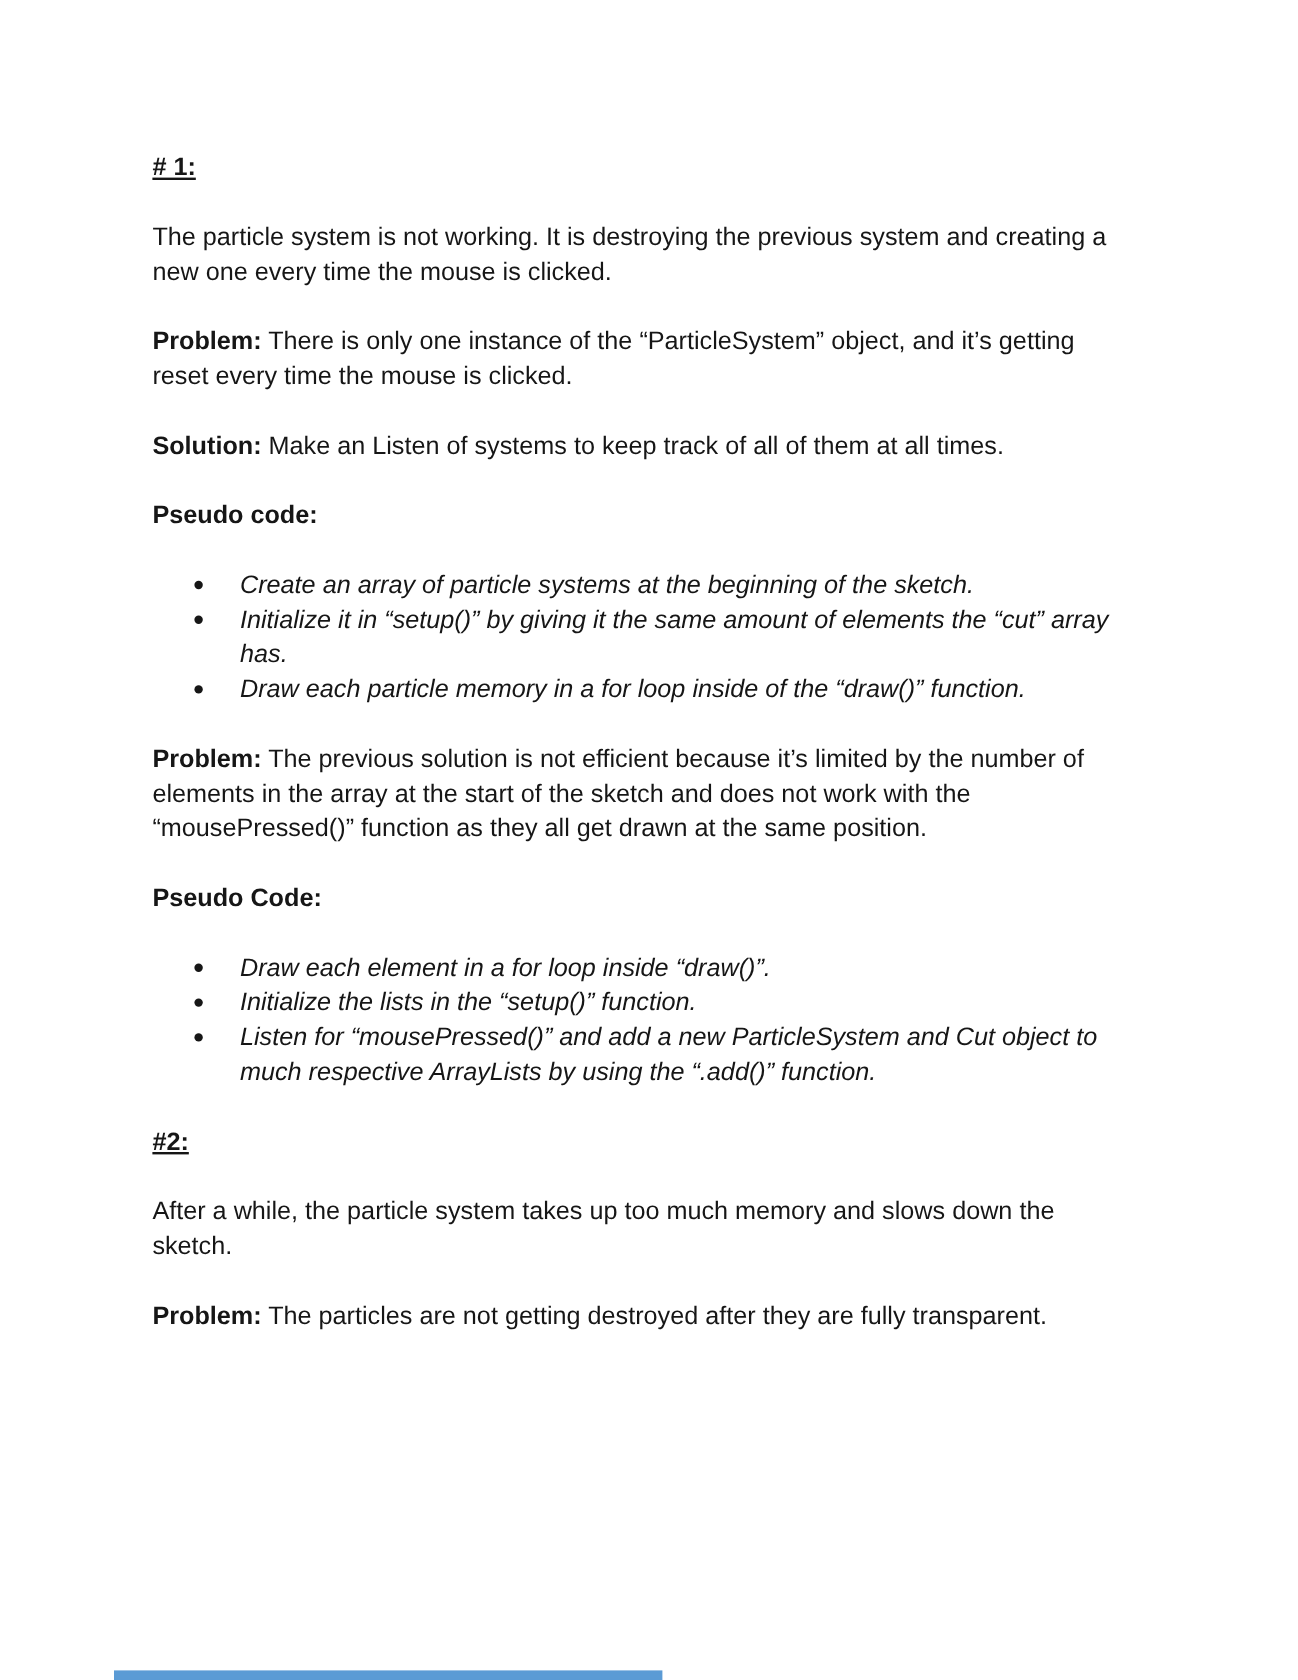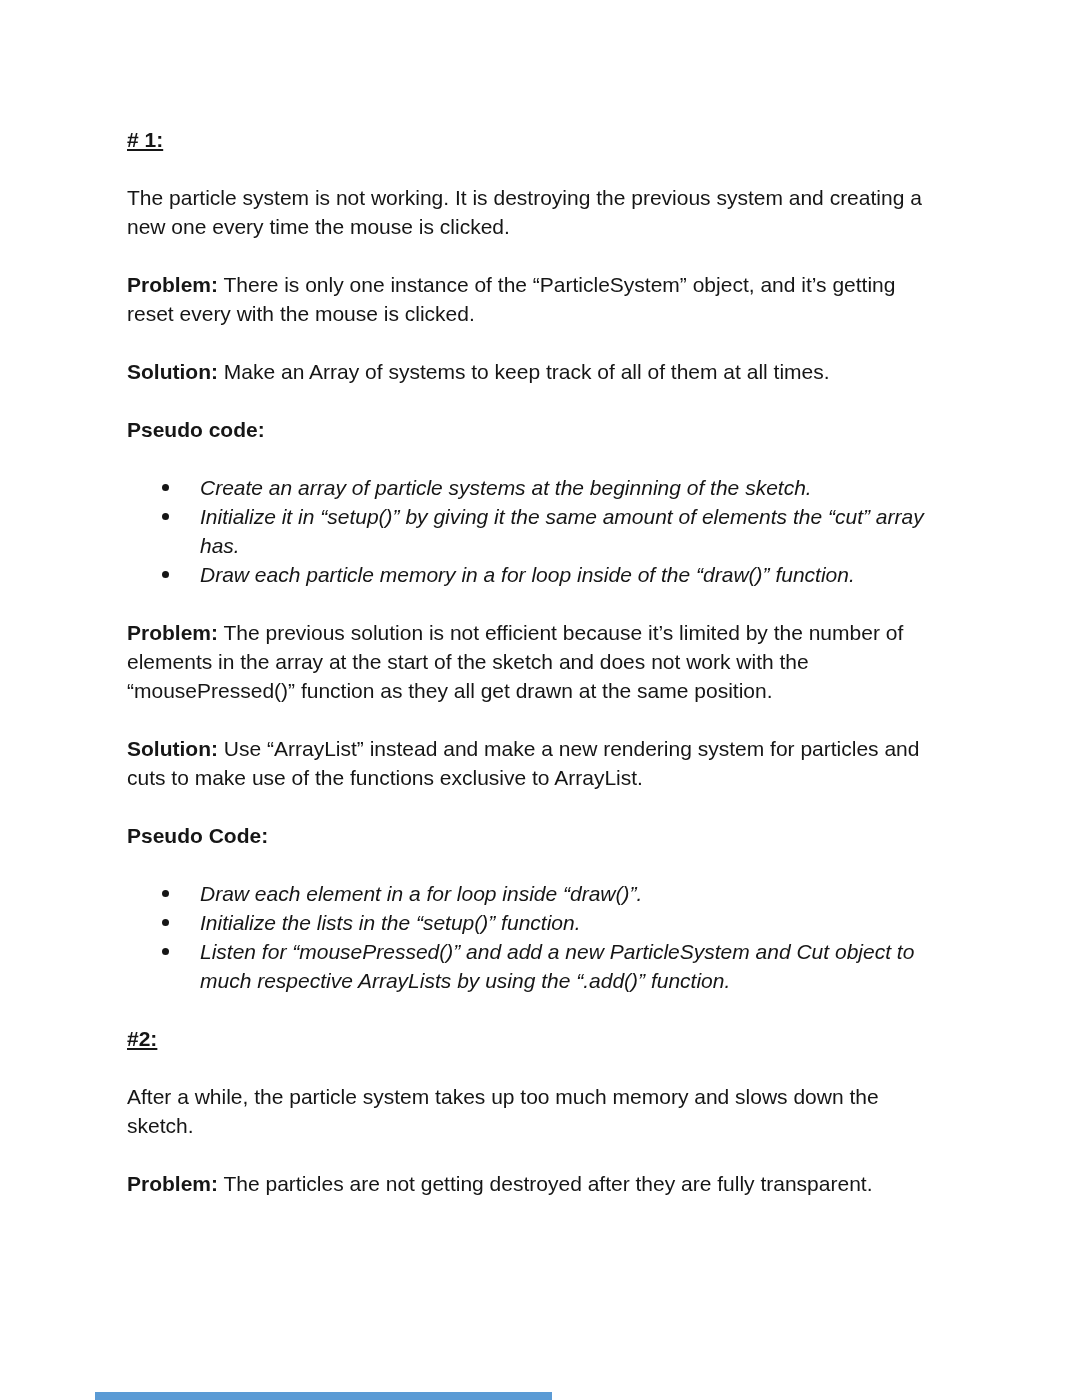--- a/index.html
+++ b/index.html
@@ -60,30 +60,29 @@
     height: 8px;
   }
 </style>
 </head>
 <body>
 
 <main class="page" style="color: rgb(22, 22, 22); background: rgb(255, 255, 255);">
   <article id="doc">
       <h2 class="doc-heading doc-block"># 1:</h2>
       <p class="doc-paragraph doc-block"><span>The particle system is not working. It is destroying the previous system and creating a new one every time the mouse is clicked.</span></p>
-      <p class="doc-paragraph doc-block"><strong>Problem:</strong><span> There is only one instance of the “ParticleSystem” object, and it’s getting reset every with the mouse is clicked.</span></p>
-      <p class="doc-paragraph doc-block"><strong>Solution:</strong><span> Make an Array of systems to keep track of all of them at all times.</span></p>
+      <p class="doc-paragraph doc-block"><strong>Problem:</strong><span> There is only one instance of the “ParticleSystem” object, and it’s getting reset every time the mouse is clicked.</span></p>
+      <p class="doc-paragraph doc-block"><strong>Solution:</strong><span> Make an Listen of systems to keep track of all of them at all times.</span></p>
       <p class="doc-paragraph doc-block"><strong>Pseudo code:</strong></p>
       <ul class="doc-list doc-block">
         <li>Create an array of particle systems at the beginning of the sketch.</li>
         <li>Initialize it in “setup()” by giving it the same amount of elements the “cut” array has.</li>
         <li>Draw each particle memory in a for loop inside of the “draw()” function.</li>
       </ul>
       <p class="doc-paragraph doc-block"><strong>Problem:</strong><span> The previous solution is not efficient because it’s limited by the number of elements in the array at the start of the sketch and does not work with the “mousePressed()” function as they all get drawn at the same position.</span></p>
-      <p class="doc-paragraph doc-block"><strong>Solution:</strong><span> Use “ArrayList” instead and make a new rendering system for particles and cuts to make use of the functions exclusive to ArrayList.</span></p>
       <p class="doc-paragraph doc-block"><strong>Pseudo Code:</strong></p>
       <ul class="doc-list doc-block">
         <li>Draw each element in a for loop inside “draw()”.</li>
         <li>Initialize the lists in the “setup()” function.</li>
         <li>Listen for “mousePressed()” and add a new ParticleSystem and Cut object to much respective ArrayLists by using the “.add()” function.</li>
       </ul>
       <h2 class="doc-heading doc-block">#2:</h2>
       <p class="doc-paragraph doc-block"><span>After a while, the particle system takes up too much memory and slows down the sketch.</span></p>
       <p class="doc-paragraph doc-block"><strong>Problem:</strong><span> The particles are not getting destroyed after they are fully transparent.</span></p>
     </article>

